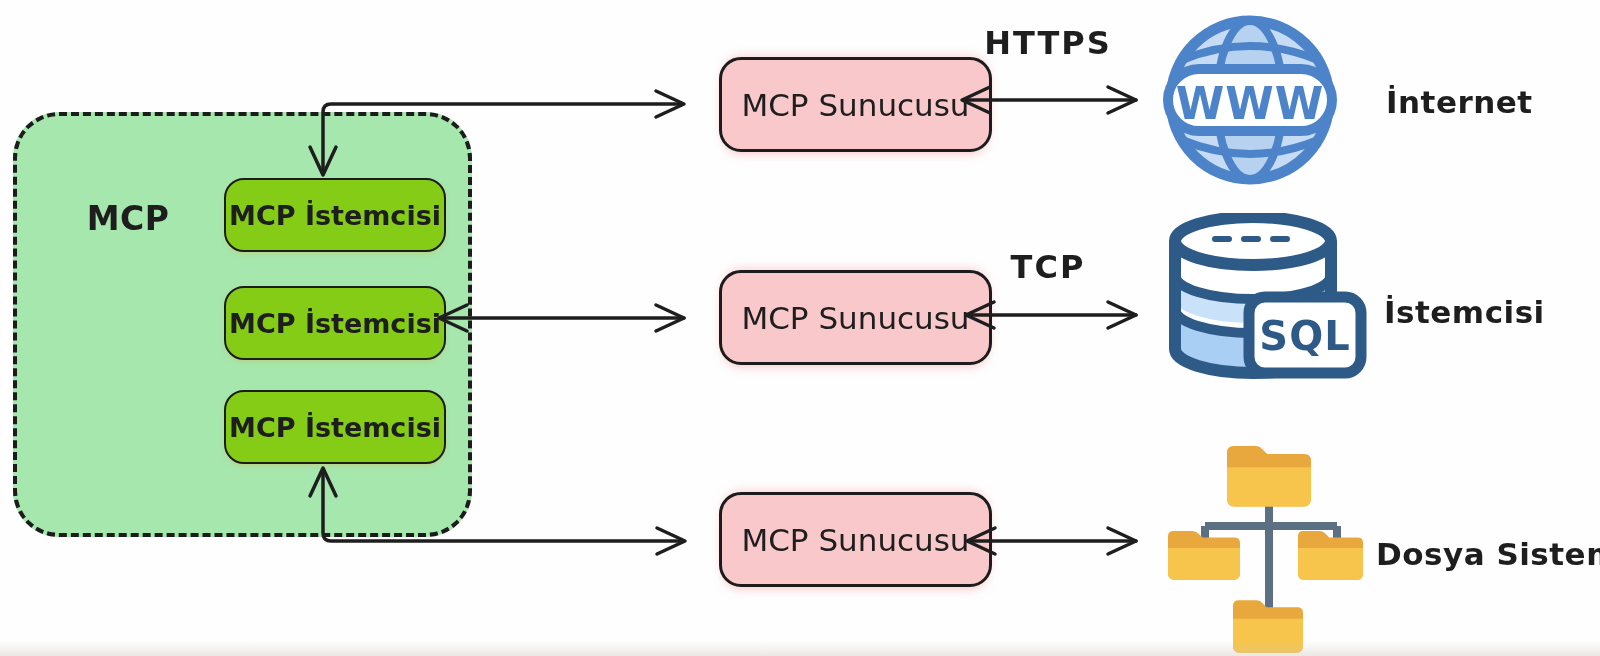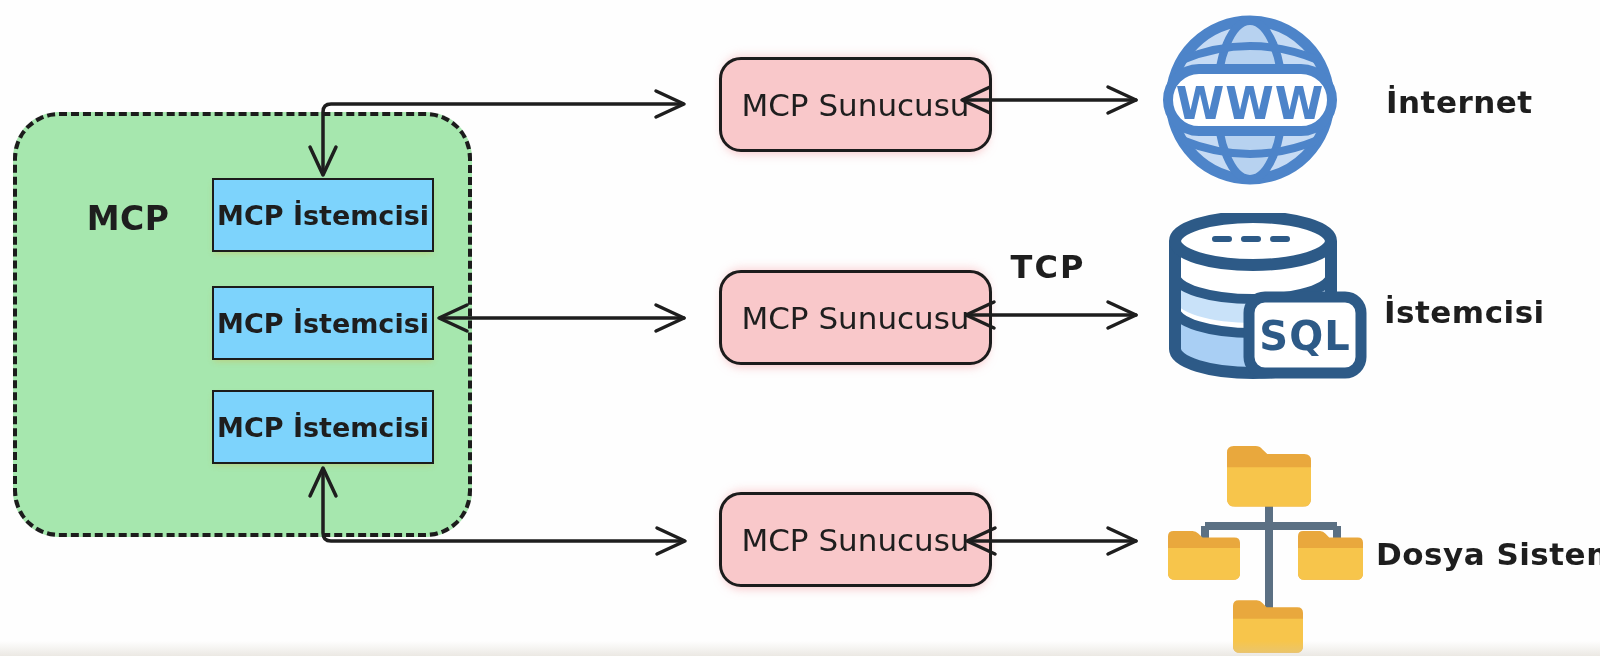--- a/index.html
+++ b/index.html
@@ -29,25 +29,25 @@
     text-align: center;
     font-size: 33px;
     font-weight: 600;
     line-height: 1.56;
     letter-spacing: 0.5px;
     padding-left: 28px;
   }
 
   
   .client-box {
-    left: 212px;
+    left: 224px;
     width: 222px; height: 74px;
-    background: #7dd3fc;
+    background: #84cc16;
     border: 2.5px solid #1c1c1c;
-    border-radius: 0;
+    border-radius: 20px;
     display: flex; align-items: center; justify-content: center;
     font-size: 27px; font-weight: 600;
     box-shadow: 0 3px 6px -2px rgba(214,178,64,0.45);
     white-space: nowrap;
   }
   .client-1 { top: 178px; }
   .client-2 { top: 286px; }
   .client-3 { top: 390px; }
 
   
@@ -130,20 +130,21 @@
   <div class="abs server-box server-1">
     <span>MCP Sunucusu</span>
   </div>
   <div class="abs server-box server-2">
     <span>MCP Sunucusu</span>
   </div>
   <div class="abs server-box server-3">
     <span>MCP Sunucusu</span>
   </div>
 
+  <div class="abs protocol protocol-1">HTTPS</div>
   <div class="abs protocol protocol-2">TCP</div>
 
   <div class="abs resource-label resource-label-1">İnternet</div>
   <div class="abs resource-label resource-label-2">İstemcisi</div>
   <div class="abs resource-label resource-label-3">Dosya Sistemi</div>
 
   <svg class="abs icon-globe" width="176" height="176" viewBox="0 0 176 176">
     <circle cx="88" cy="88" r="79" fill="#c6dbf4" stroke="#4d84c9" stroke-width="11"></circle>
     <ellipse cx="88" cy="88" rx="33" ry="79" fill="#b7d2f0" stroke="#4d84c9" stroke-width="8"></ellipse>
     <path d="M20,48 Q88,20 156,48" fill="none" stroke="#4d84c9" stroke-width="8"></path>

